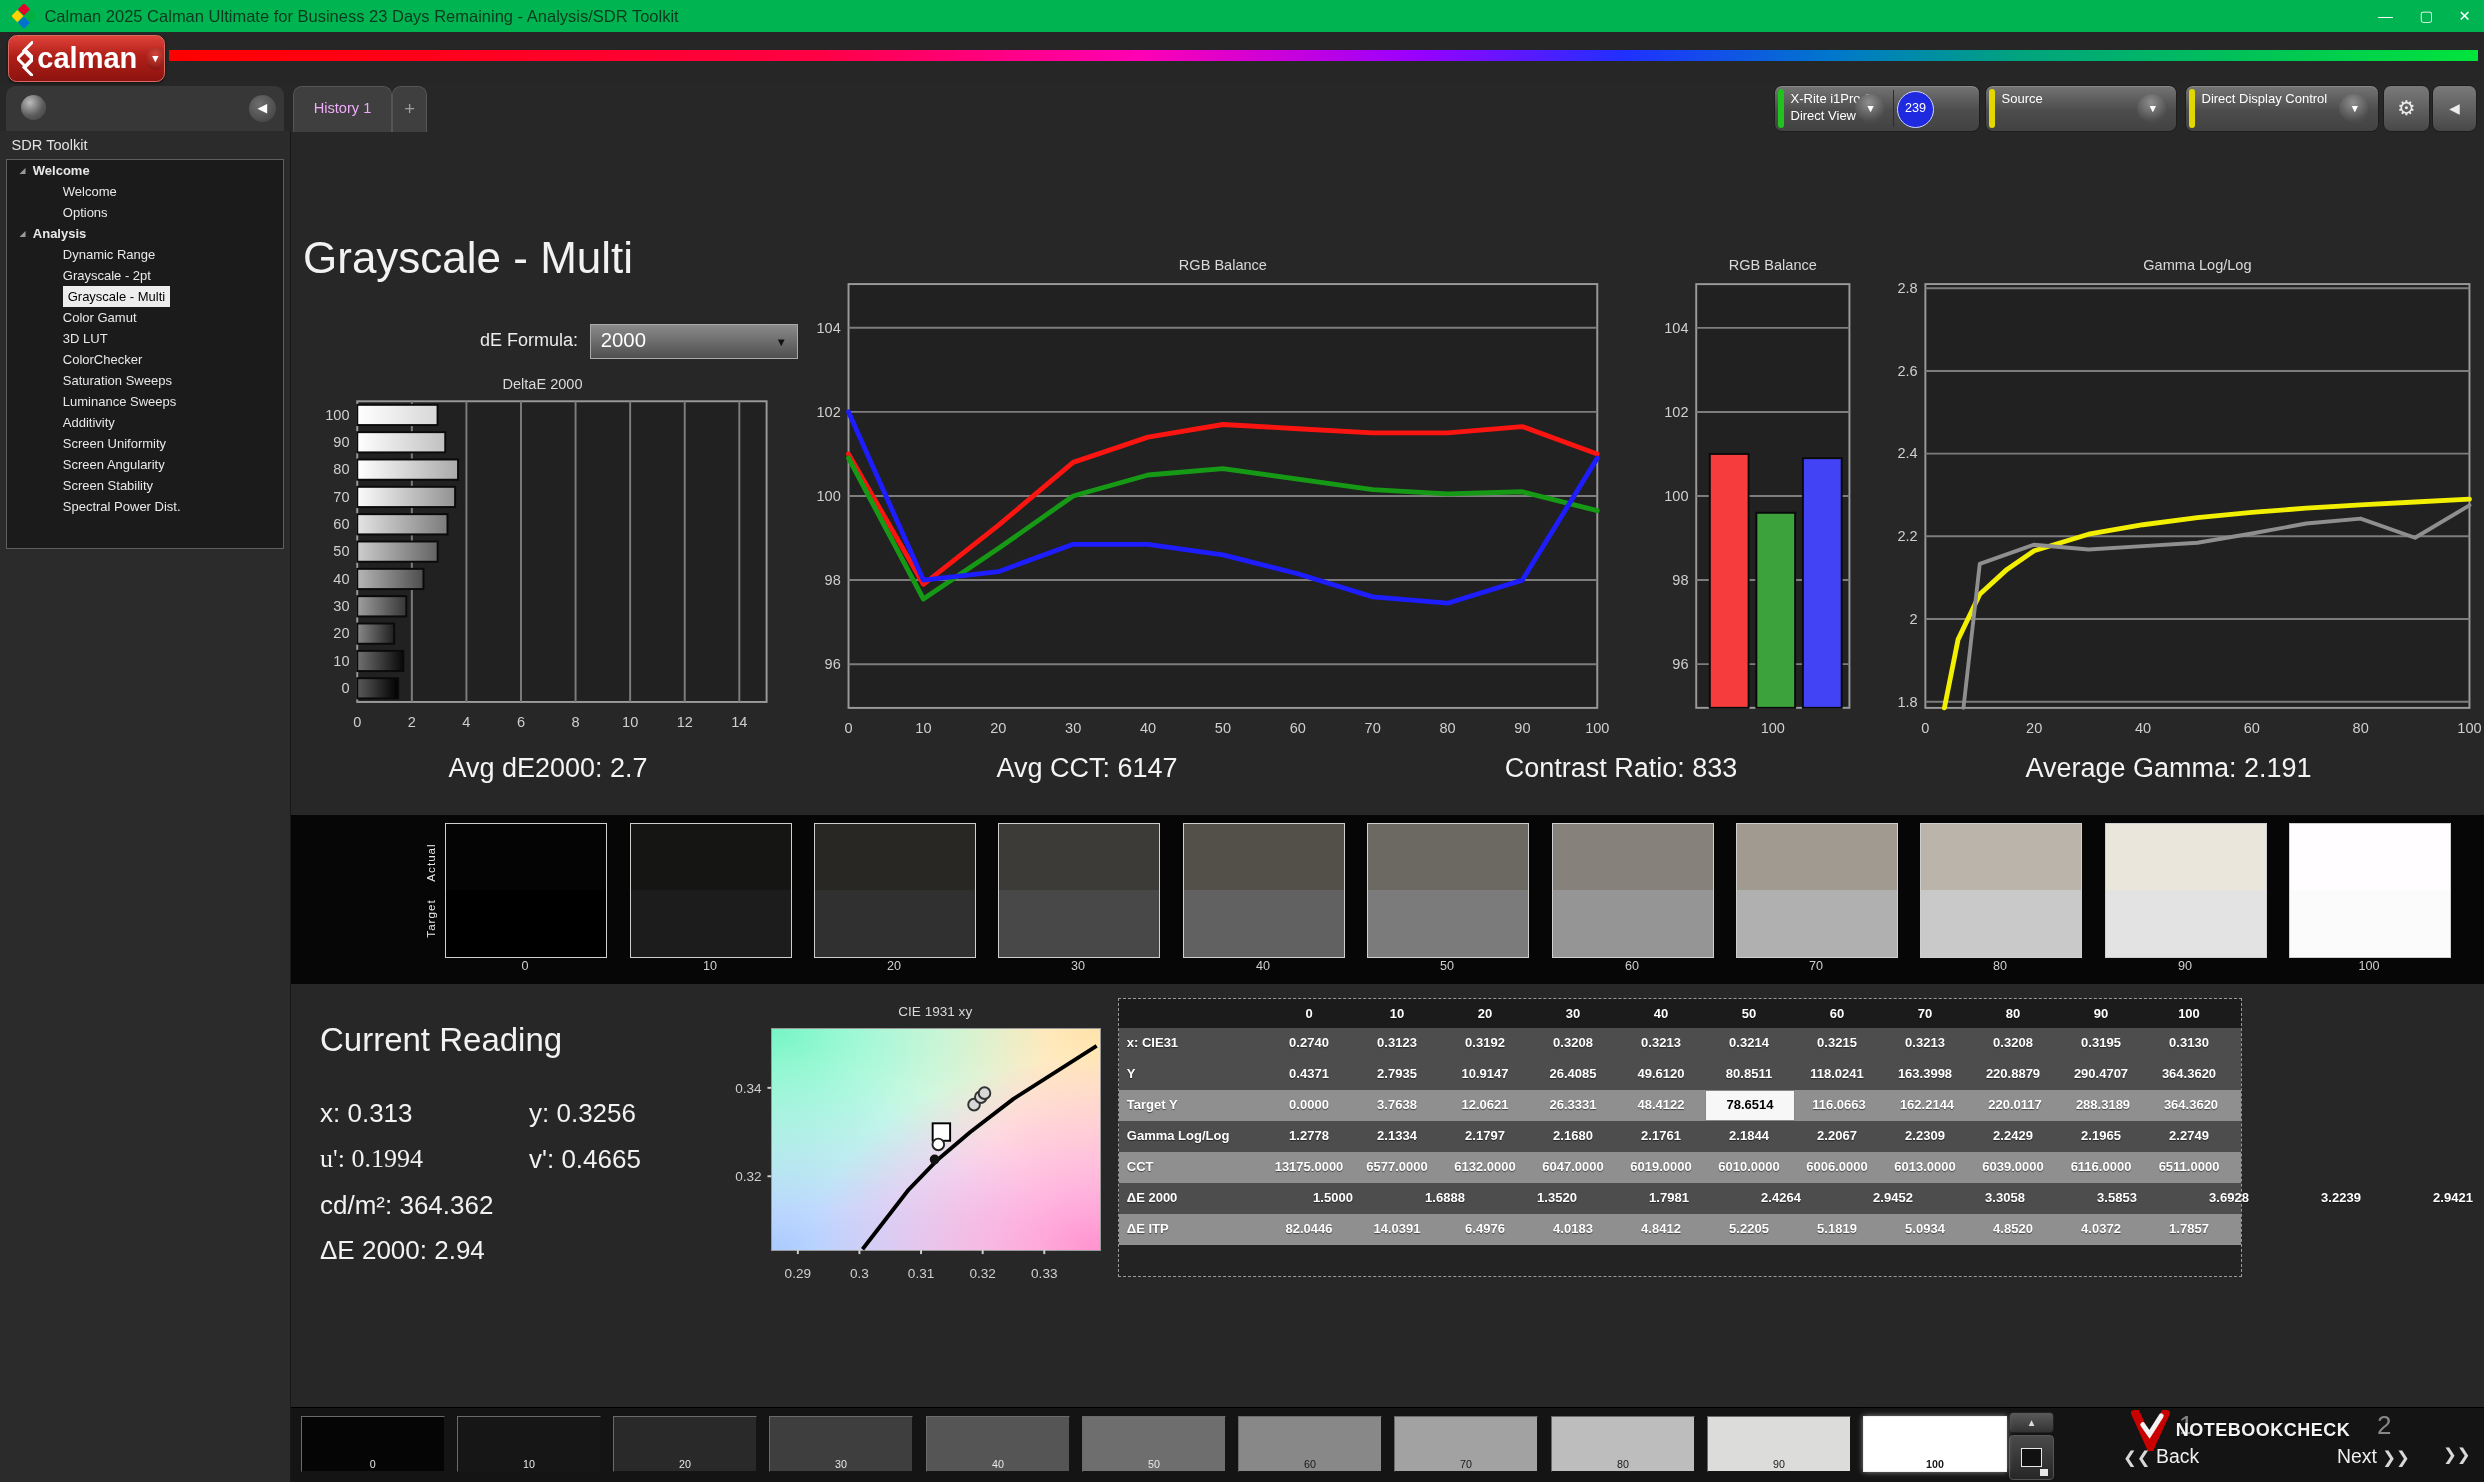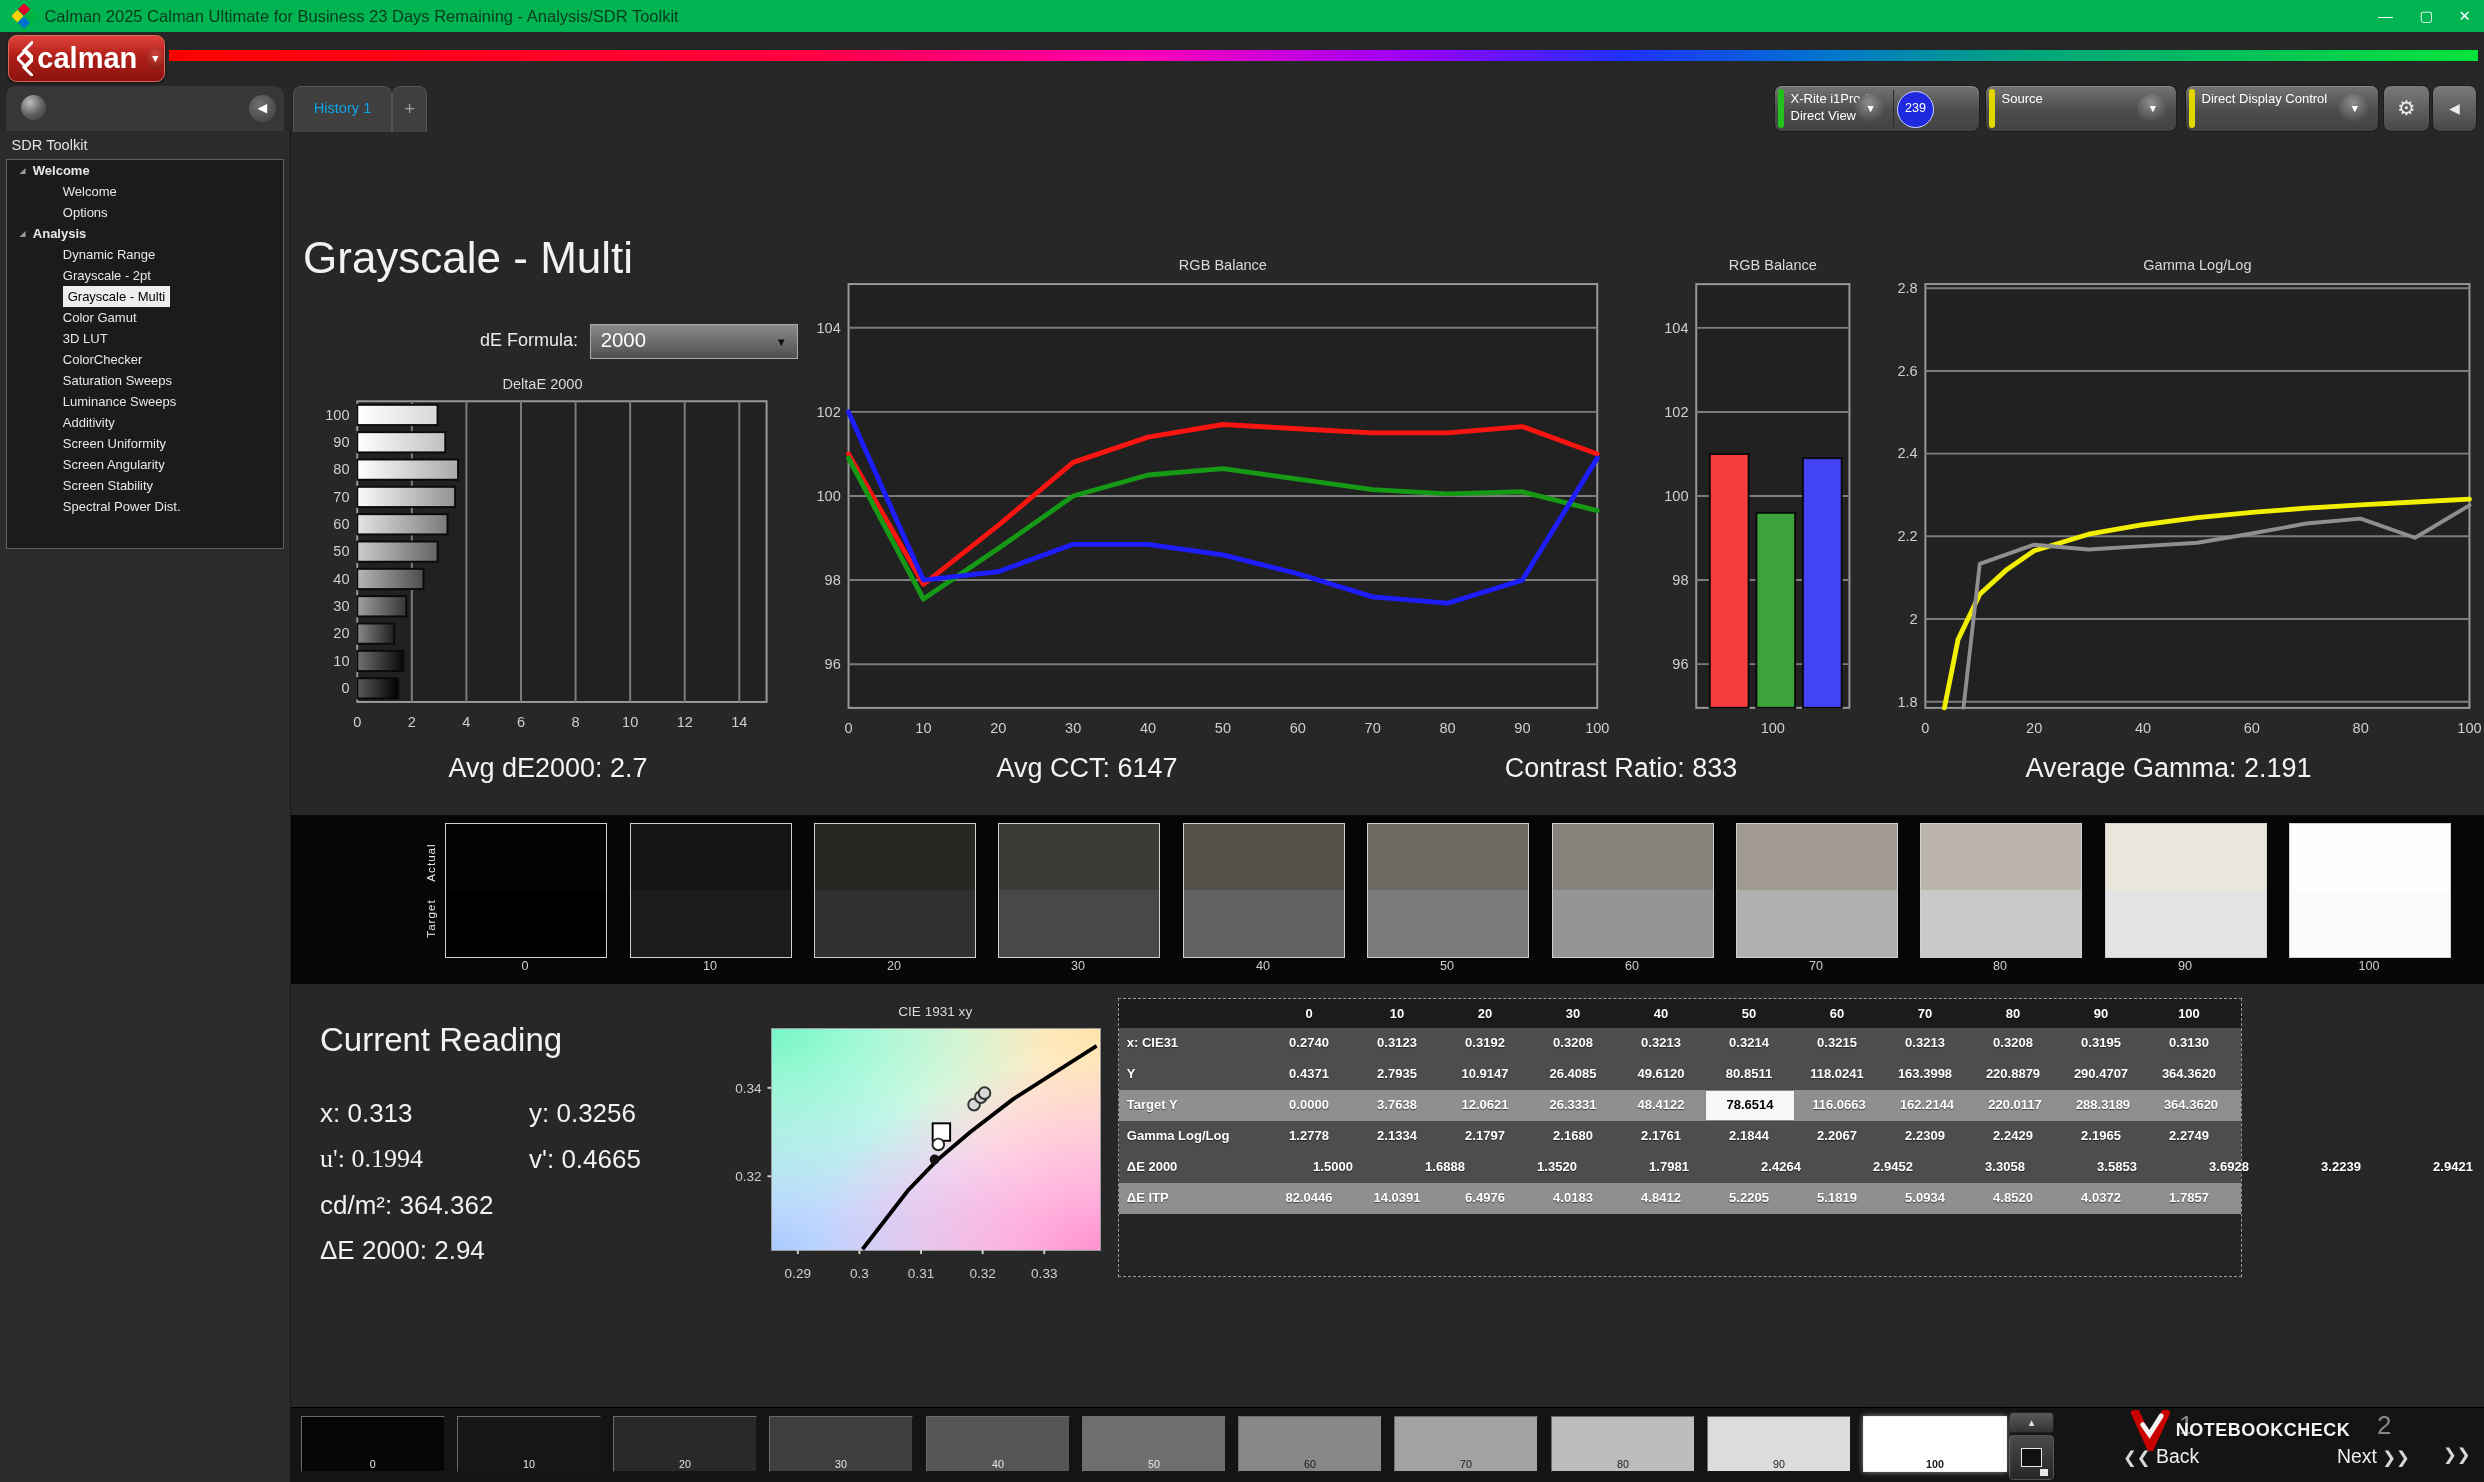--- a/index.html
+++ b/index.html
@@ -24,21 +24,21 @@
       background:linear-gradient(90deg,#ff0000 0%,#ff0044 28%,#ff00b4 42%,#9900ff 54%,#2030ff 63%,
       #0077cc 72%,#00a37f 80%,#00c257 90%,#00e43c 100%);}
   
   #sidebar-head{left:5.8px;top:86px;width:278px;height:45px;background:#373737;border-radius:9.7px 9.7px 0 0;}
   .sphere{position:absolute;left:15.5px;top:8.7px;width:25px;height:25px;border-radius:50%;
       background:radial-gradient(circle at 35% 30%,#bcbcbc,#5d5d5d 55%,#3a3a3a);}
   .collapse-circ{position:absolute;left:243px;top:8.7px;width:27px;height:27px;border-radius:50%;
       background:radial-gradient(circle at 40% 35%,#6f6f6f,#3c3c3c);color:#fff;text-align:center;
       line-height:27px;font-size:12.6px;}
   .tab{position:absolute;top:86px;height:45px;background:#3f3f3f;border:1px solid #555;border-bottom:none;
-      border-radius:8.7px 8.7px 0 0;color:#0ea5e9;font-size:14.6px;text-align:center;}
+      border-radius:8.7px 8.7px 0 0;color:#f0abfc;font-size:14.6px;text-align:center;}
   
   .dd{position:absolute;top:85px;height:45px;border-radius:7.8px;border:1px solid #1d1d1d;
       background:linear-gradient(#747474,#4c4c4c 55%,#424242);box-shadow:inset 0 1px 0 #8a8a8a;}
   .dd .bar{position:absolute;left:2.9px;top:2.9px;bottom:2.9px;width:5.8px;border-radius:2.9px;}
   .dd .txt{position:absolute;left:15.5px;top:3.9px;font-size:13px;color:#fff;line-height:17.5px;white-space:nowrap;}
   .dd .arrow{position:absolute;right:7.8px;top:7.8px;width:31px;height:29px;border-radius:50%;
       background:radial-gradient(circle at 45% 30%,#8f8f8f,#4b4b4b 70%);color:#fff;text-align:center;
       line-height:29px;font-size:10.7px;}
   .sqbtn{position:absolute;top:85px;height:45px;border-radius:7.8px;border:1px solid #1d1d1d;
       background:linear-gradient(#7a7a7a,#474747);color:#ececec;text-align:center;line-height:45px;font-size:20.4px;}
@@ -550,20 +550,34 @@
         <div class="tcell">2.1797</div>
         <div class="tcell">2.1680</div>
         <div class="tcell">2.1761</div>
         <div class="tcell">2.1844</div>
         <div class="tcell">2.2067</div>
         <div class="tcell">2.2309</div>
         <div class="tcell">2.2429</div>
         <div class="tcell">2.1965</div>
         <div class="tcell">2.2749</div>
       </div>
+      <div class="trow" style="height: 31px; background: rgb(143, 143, 143);">
+        <div class="tcell tlabel">CCT</div>
+        <div class="tcell">13175.0000</div>
+        <div class="tcell">6577.0000</div>
+        <div class="tcell">6132.0000</div>
+        <div class="tcell">6047.0000</div>
+        <div class="tcell">6019.0000</div>
+        <div class="tcell">6010.0000</div>
+        <div class="tcell">6006.0000</div>
+        <div class="tcell">6013.0000</div>
+        <div class="tcell">6039.0000</div>
+        <div class="tcell">6116.0000</div>
+        <div class="tcell">6511.0000</div>
+      </div>
       <div class="trow" style="height: 31px; background: rgb(77, 77, 77); gap: 24px;">
         <div class="tcell tlabel">ΔE 2000</div>
         <div class="tcell">1.5000</div>
         <div class="tcell">1.6888</div>
         <div class="tcell">1.3520</div>
         <div class="tcell">1.7981</div>
         <div class="tcell">2.4264</div>
         <div class="tcell">2.9452</div>
         <div class="tcell">3.3058</div>
         <div class="tcell">3.5853</div>

